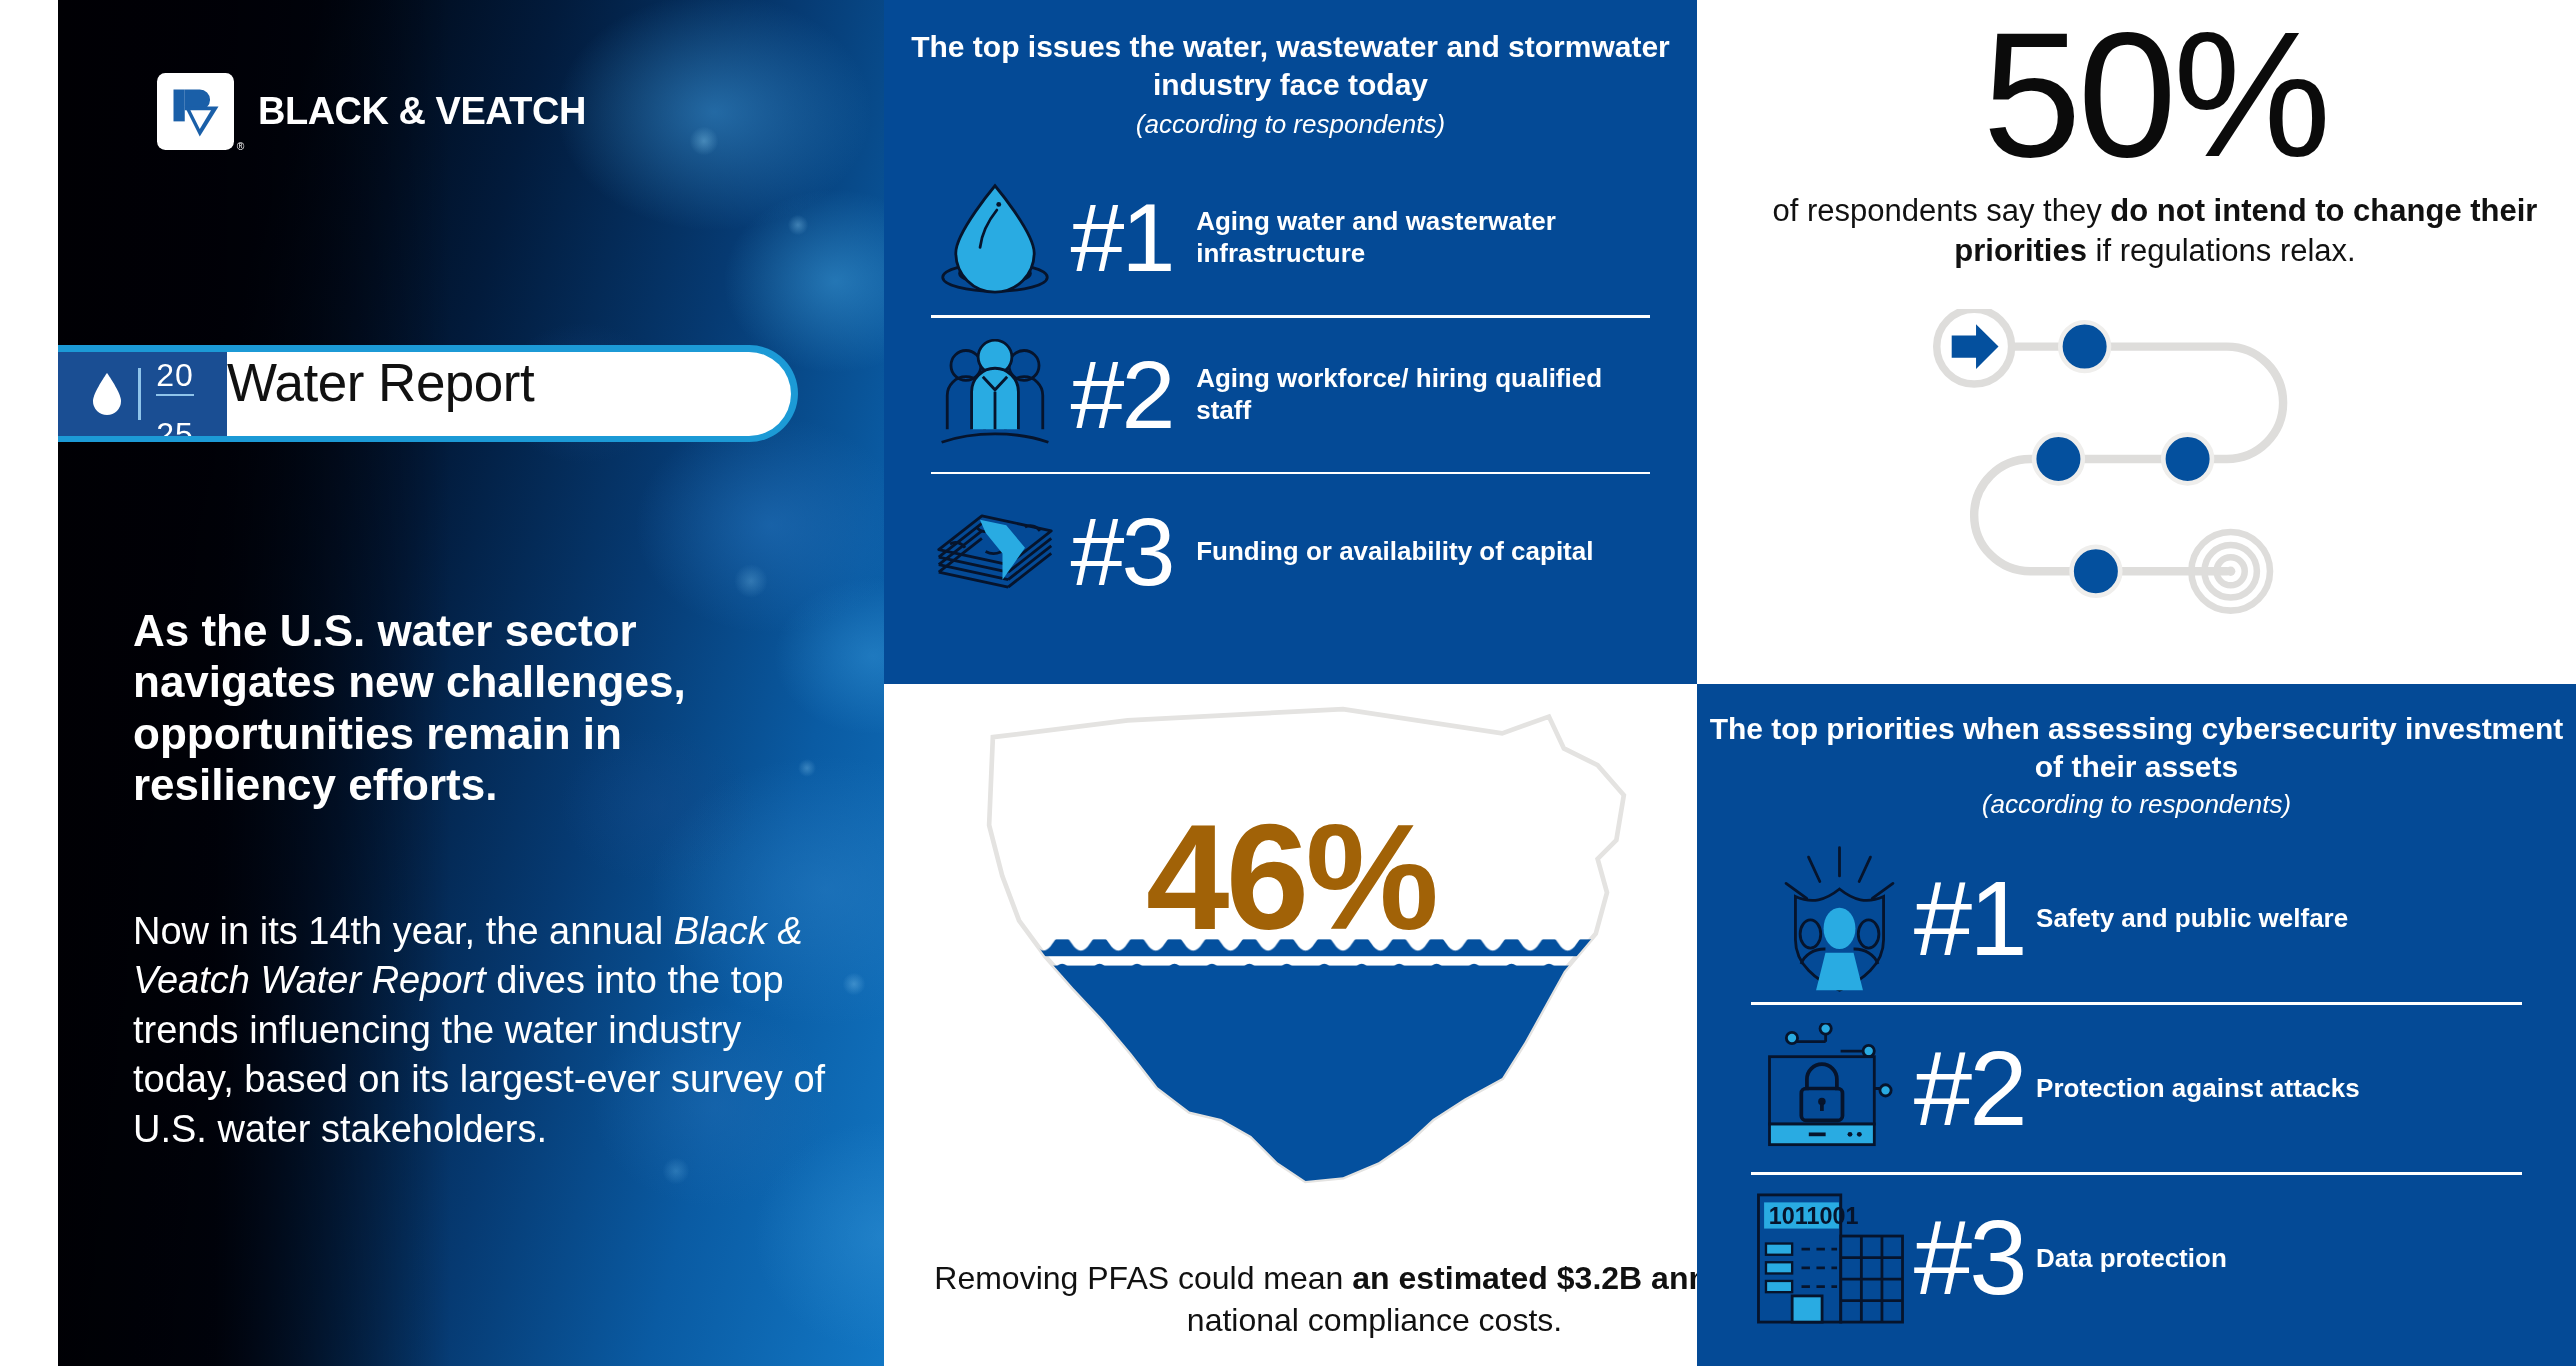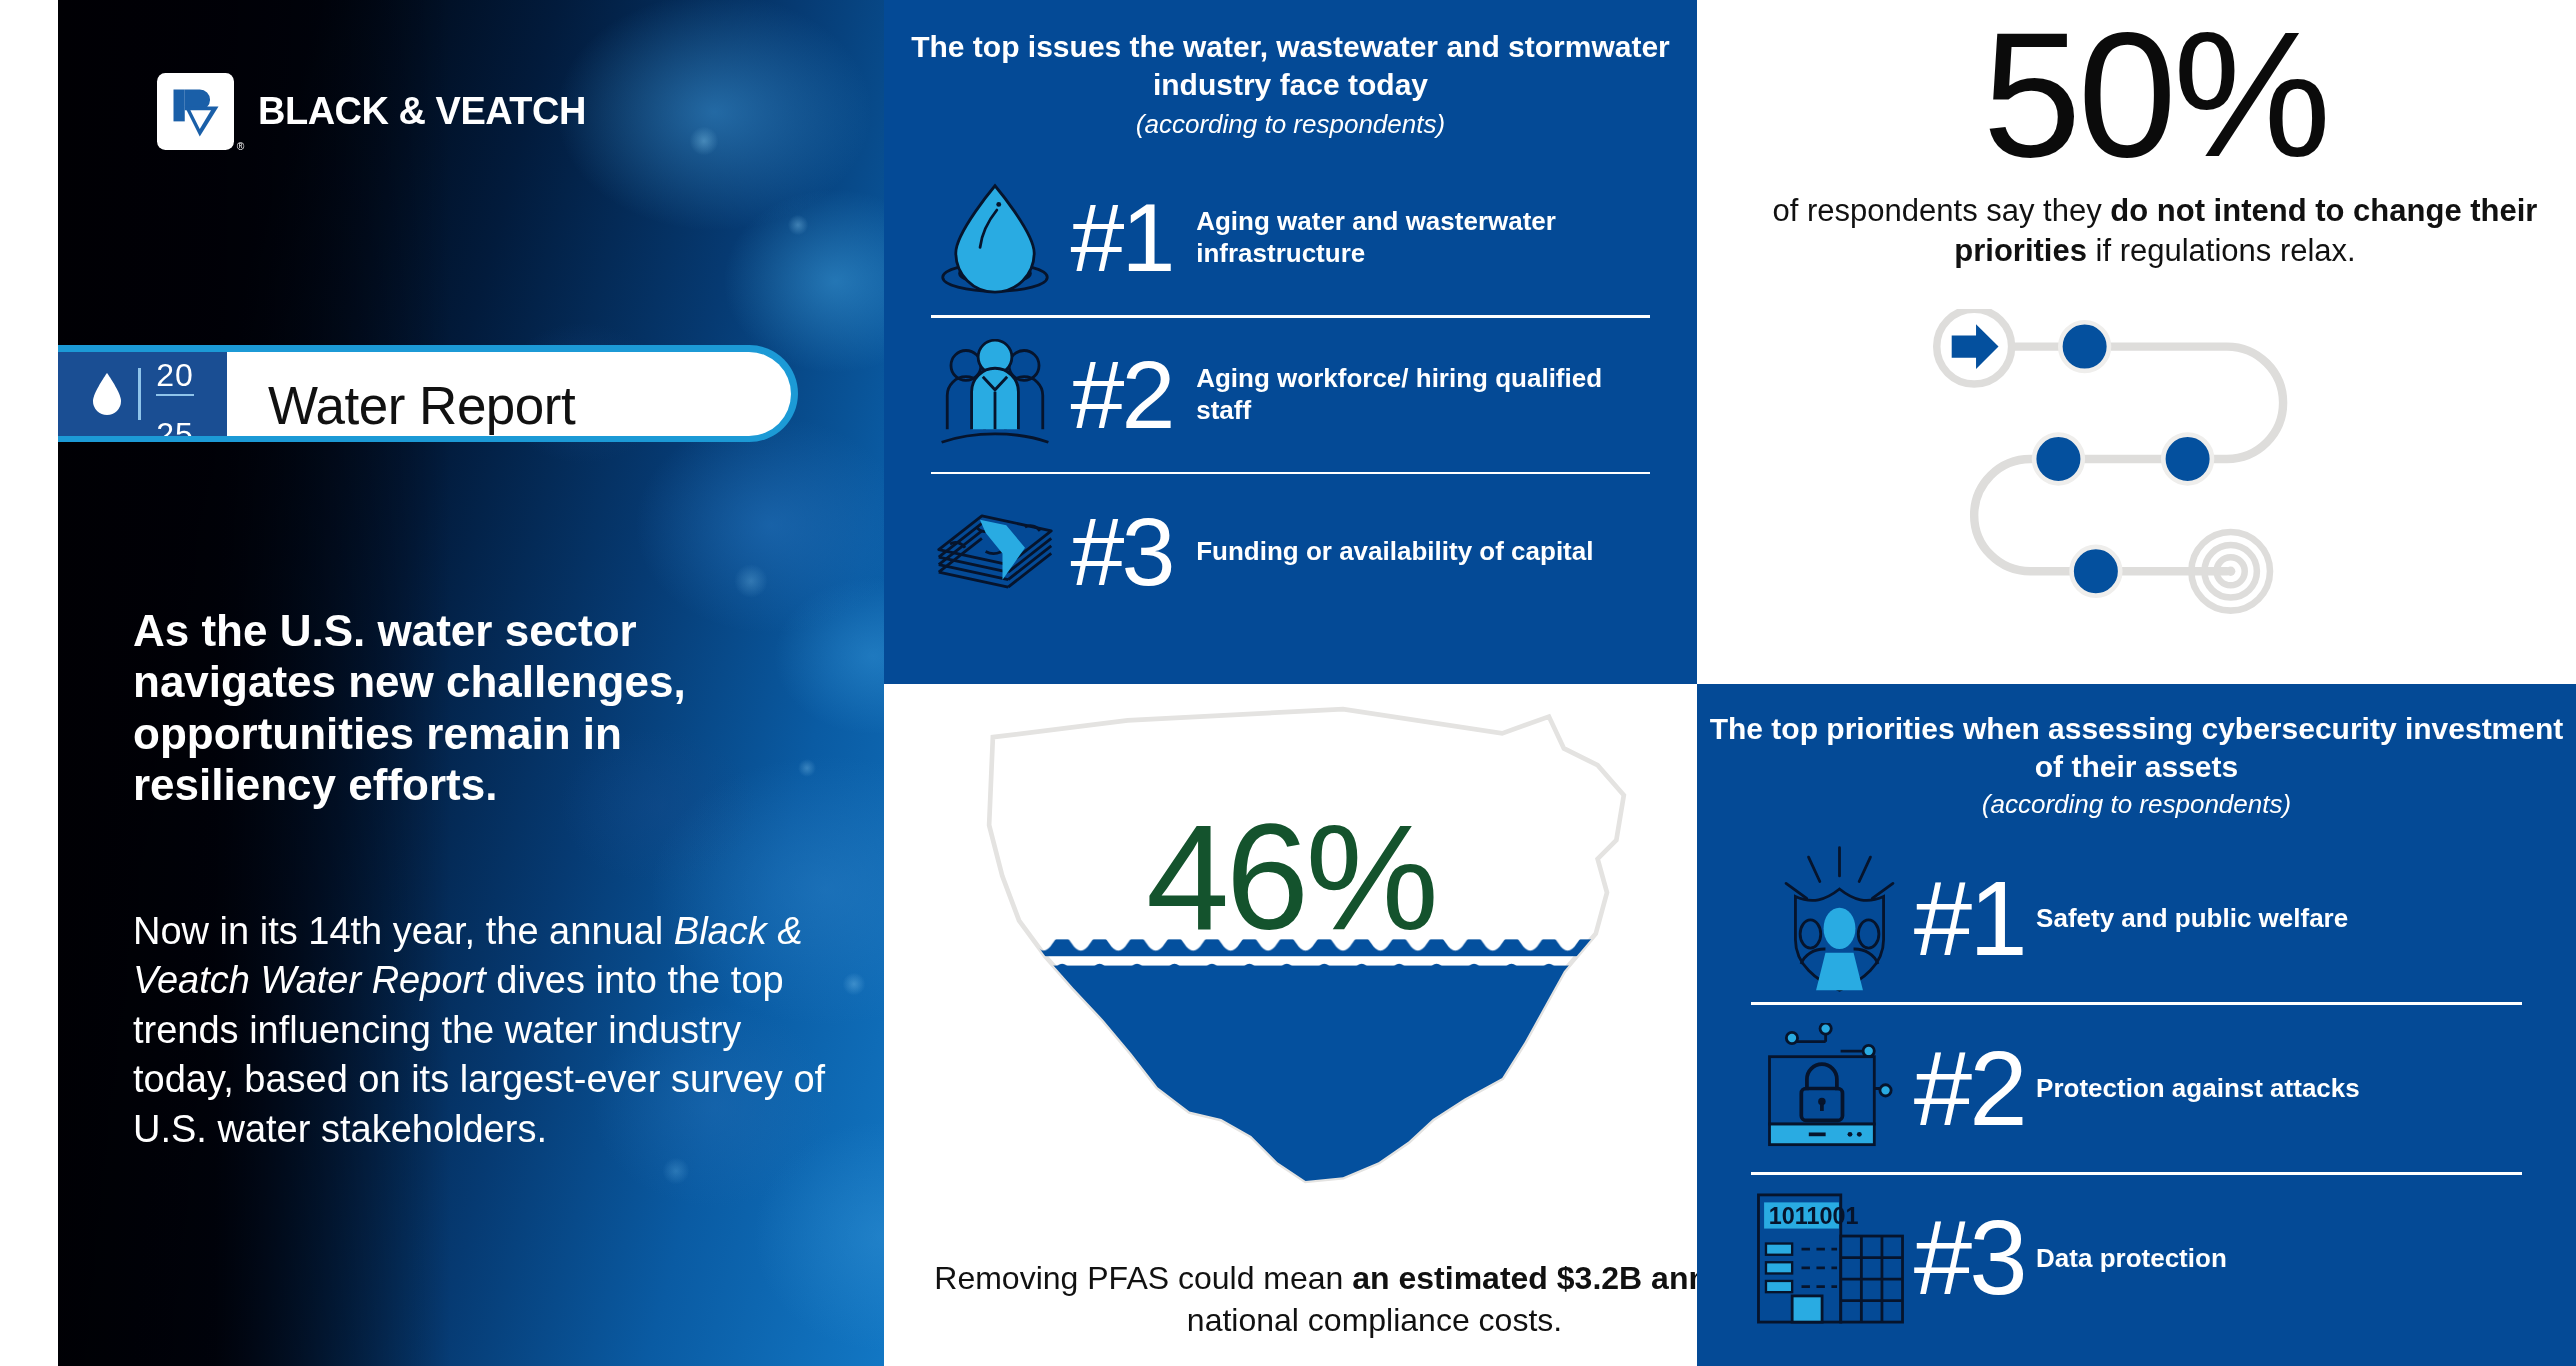--- a/index.html
+++ b/index.html
@@ -63,21 +63,21 @@
   .badge-inner{ position:relative; display:flex; height:84px; border-radius:0 42px 42px 0; overflow:hidden;}
   .badge-left{
     width:169px; background:#1A4E93; display:flex; align-items:center; justify-content:center; gap:15px;
   }
   .badge-drop{ width:32px; height:43px; }
   .badge-div{ width:2.8px; height:52px; background:#8fc4ea; }
   .badge-year{ color:#ffffff; text-align:center; line-height:1; }
   .badge-year .y{ font-size:32px; font-weight:400; letter-spacing:0.9px;margin-top:22px;}
   .badge-year .bar{ height:2.8px; background:#8fc4ea; margin:2.8px 0; }
   .badge-right{
-    flex:1; background:#ffffff; display:flex; align-items:flex-end; padding-left:41px;
+    flex:1; background:#ffffff; display:flex; align-items:flex-start; 
   }
   .badge-title{ font-size:53px; color:#111; font-weight:400; letter-spacing:-0.5px; }
 
   
   .headline{
     position:absolute; left:133px; top:605px; width:693px; z-index:5;
     color:#ffffff; font-size:44px; font-weight:bold; line-height:1.17;
   }
   .bodytext{
     position:absolute; left:133px; top:907px; width:712px; z-index:5;
@@ -115,21 +115,21 @@
   }
   .tr-text b{ font-weight:bold; }
   .roadmap{ position:absolute; left:221px; top:309px; }
 
   
   .mid-bot{
     position:absolute; left:884px; top:684px; width:813px; height:683px; background:#ffffff;
   }
   .map-wrap{ position:absolute; left:19px; top:-9.4px; width:777px; height:525px; }
   .map-overlay{ position:absolute; left:0; top:122px; width:813px; text-align:center; }
-  .map-stat{ font-size:150px; font-weight:400; color:#14532d; line-height:.95; letter-spacing:-3.7px;}
+  .map-stat{ font-size:150px; font-weight:700; color:#a16207; line-height:.95; letter-spacing:-3.7px;}
   .map-caption{ font-size:31px; color:#111; line-height:1.26; margin-top:9.4px; }
   .map-caption b{ font-weight:bold; }
   .map-footnote{
     position:absolute; left:0; bottom:26px; width:981px; text-align:center;
     font-size:32px; color:#111; line-height:1.32;
   }
   .map-footnote b{ font-weight:bold; }
 
   
   .bot-right{

